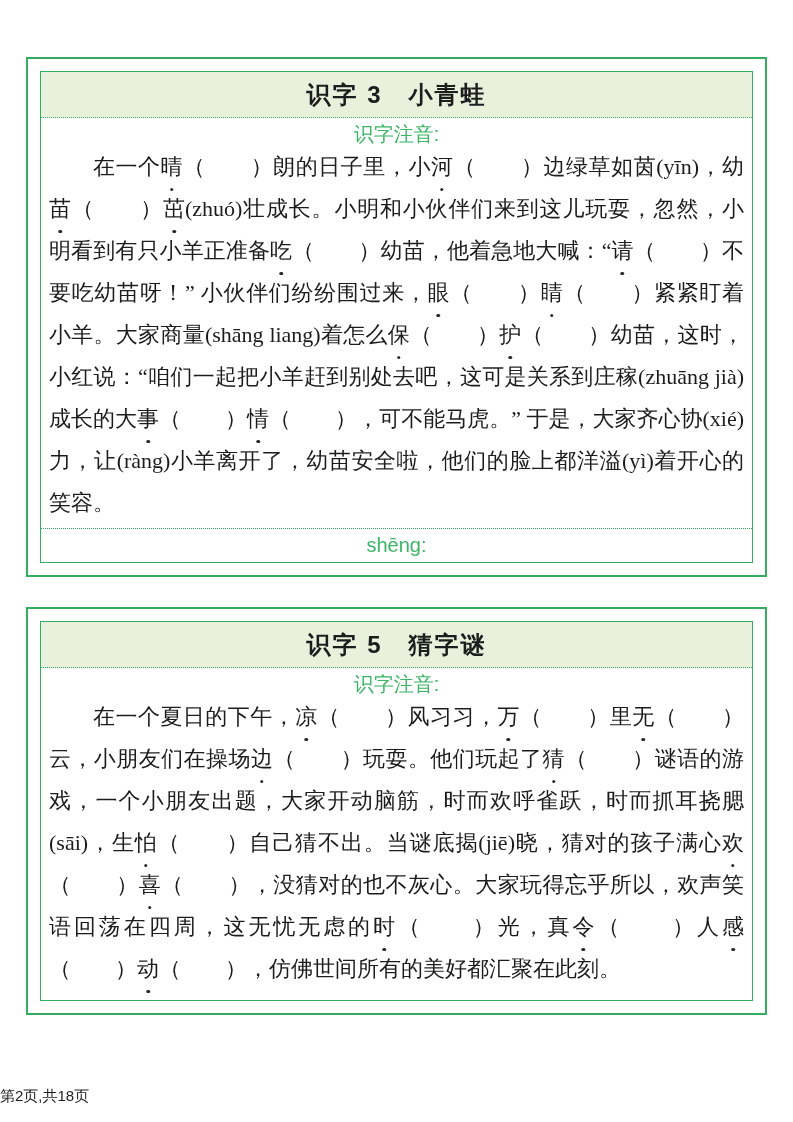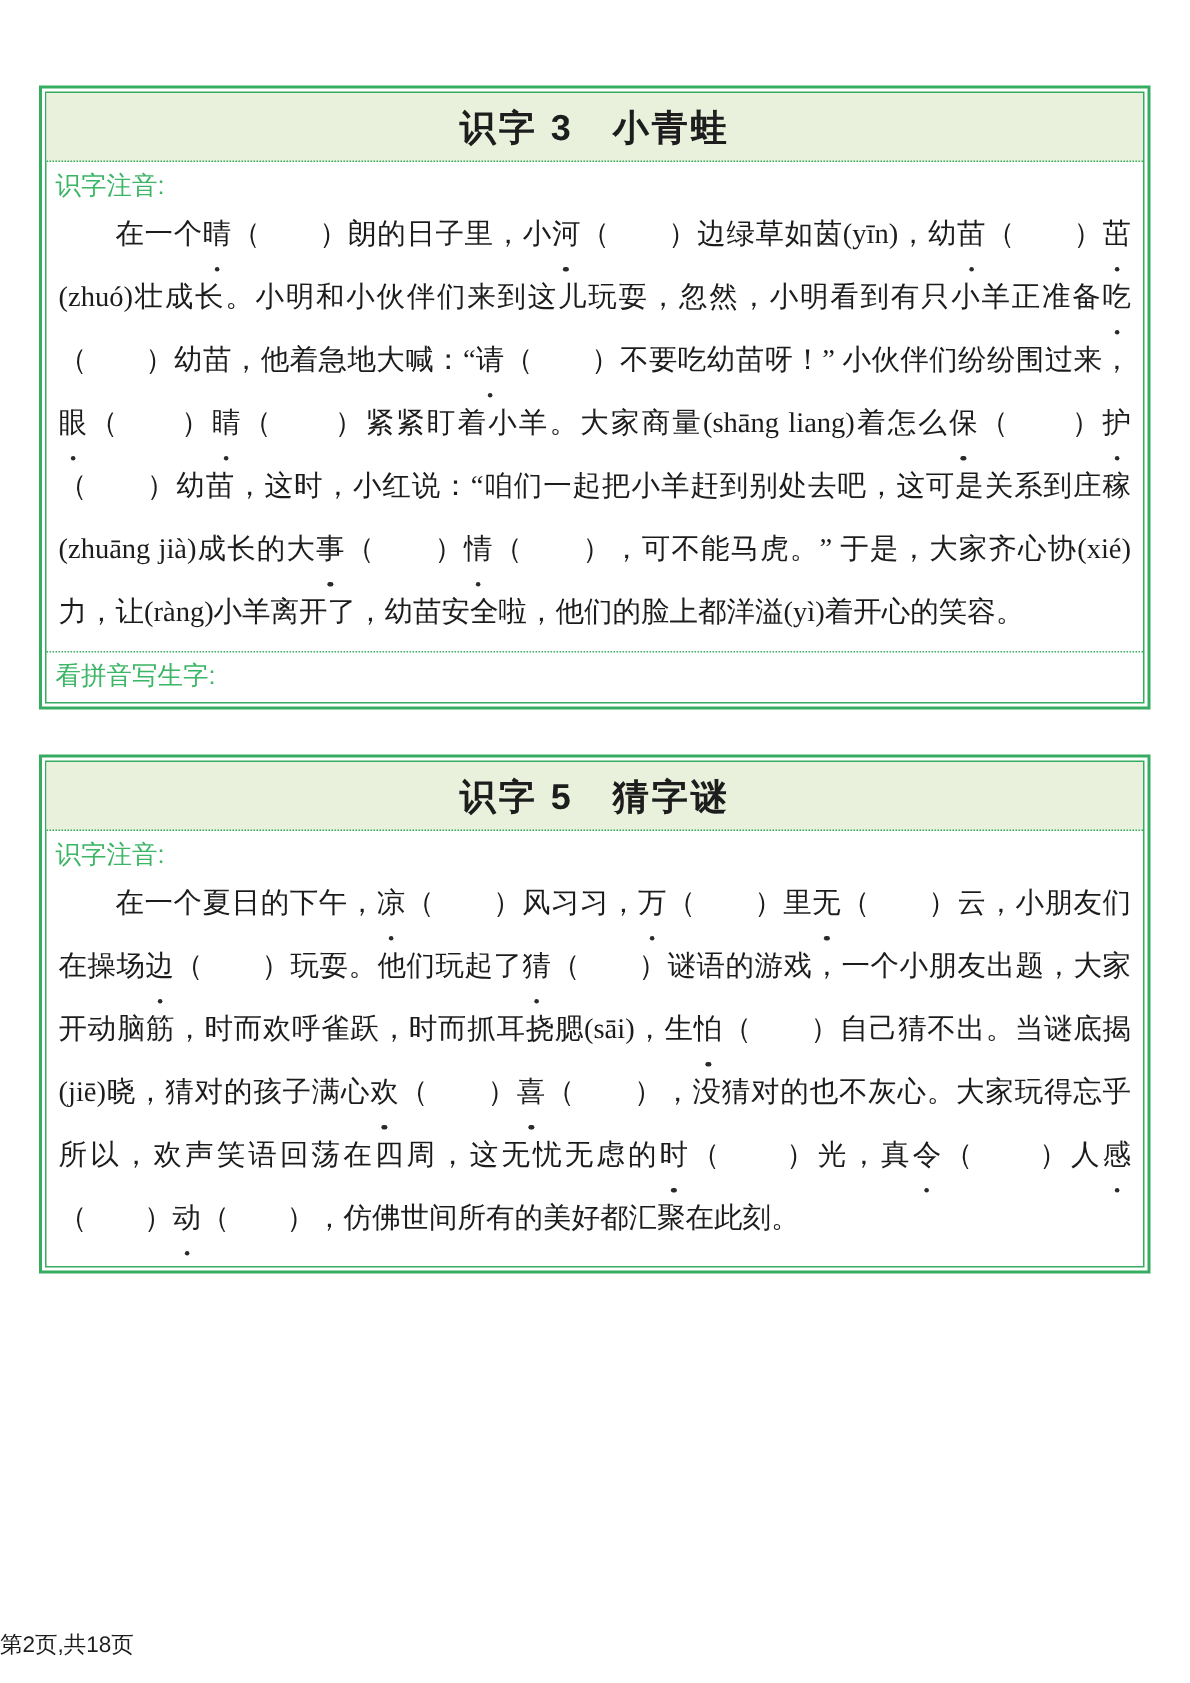--- a/index.html
+++ b/index.html
@@ -16,48 +16,49 @@
     box-sizing:border-box;
     padding-top:57px;
     overflow:hidden;
     font-family:"Liberation Sans","DejaVu Sans",sans-serif;
   }
   .card{
     width:741px;
     margin:0 auto;
     box-sizing:border-box;
     border:2px solid var(--green-border);
-    padding:2px;
+    padding:12px;
     background:#ffffff;
   }
   .card + .card{margin-top:30px;}
   .card-inner{border:1px solid var(--green-border);}
   .card-header{
     background:var(--header-bg);
     border-bottom:1px dotted var(--green-border);
     text-align:center;
     padding:7px 0 6px;
   }
   .card-title{
     font-size:24px;
     font-weight:bold;
     color:#1d1d1d;
     letter-spacing:2px;
     font-family:"Liberation Sans","DejaVu Sans",sans-serif;
   }
   .card-body{padding:0 0 6px;}
   .section-label{
     color:var(--label-green);
-    font-size:17px;
+    font-size:20px;
     line-height:22px;
     padding:5px 6px 0;
+    text-align:center;
   }
   .para{
     font-family:"Liberation Serif","DejaVu Serif",serif;
-    font-size:19px;
+    font-size:22px;
     line-height:42px;
     color:var(--body-text);
     text-align:justify;
     text-justify:inter-ideograph;
     margin:1px 8px 4px;
     text-indent:2em;
   }
   .dotted-sep{
     border:none;
     border-top:1px dotted var(--green-border);
@@ -92,21 +93,21 @@
 
   <section class="card">
     <div class="card-inner">
       <header class="card-header">
         <div class="card-title">识字 3　小青蛙</div>
       </header>
       <div class="card-body">
         <div class="section-label">识字注音:</div>
         <p class="para">在一个<span class="em">晴</span>（　　）朗的日子里，小<span class="em">河</span>（　　）边绿草如茵(yīn)，幼<span class="em">苗</span>（　　）<span class="em">茁</span>(zhuó)壮成长。小明和小伙伴们来到这儿玩耍，忽然，小明看到有只小羊正准备<span class="em">吃</span>（　　）幼苗，他着急地大喊：“<span class="em">请</span>（　　）不要吃幼苗呀！” 小伙伴们纷纷围过来，<span class="em">眼</span>（　　）<span class="em">睛</span>（　　）紧紧盯着小羊。大家商量(shāng liang)着怎么<span class="em">保</span>（　　）<span class="em">护</span>（　　）幼苗，这时，小红说：“咱们一起把小羊赶到别处去吧，这可是关系到庄稼(zhuāng jià)成长的大<span class="em">事</span>（　　）<span class="em">情</span>（　　），可不能马虎。” 于是，大家齐心协(xié)力，让(ràng)小羊离开了，幼苗安全啦，他们的脸上都洋溢(yì)着开心的笑容。</p>
         <div class="dotted-sep"></div>
-        <div class="section-label">看拼音写生字:</div>
+        <div class="section-label">shēng:</div>
       </div>
     </div>
   </section>
 
   <section class="card">
     <div class="card-inner">
       <header class="card-header">
         <div class="card-title">识字 5　猜字谜</div>
       </header>
       <div class="card-body">

